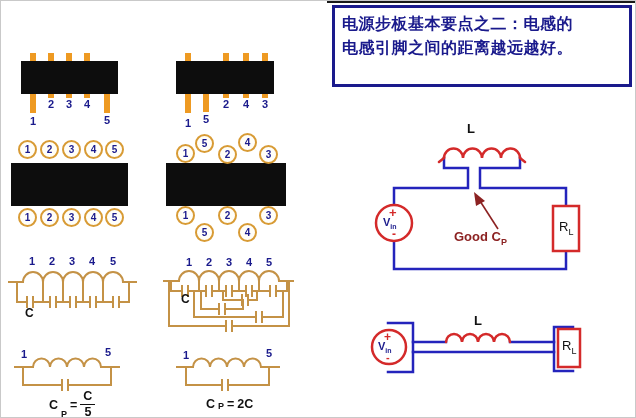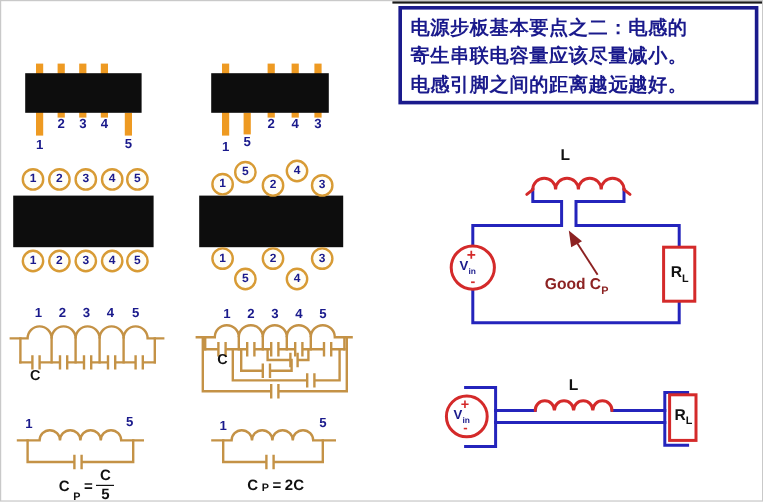--- a/index.html
+++ b/index.html
@@ -24,21 +24,21 @@
   .eq sub{ font-size:9px; align-self:flex-end; }
   .frac{ display:inline-flex; flex-direction:column; text-align:center; line-height:1.05; }
   .fnum{ border-bottom:1.5px solid #111; padding:0 3px 1px; }
   .fden{ padding-top:1px; }
   .caption{ position:absolute; width:160px; text-align:center; font-size:13px; font-weight:bold; color:#111; z-index:3; }
   .llabel{ position:absolute; width:16px; text-align:center; font-size:13px; font-weight:bold; color:#111; z-index:3; }
   .plus{ position:absolute; font-size:13px; font-weight:bold; color:#D42A2A; z-index:4; }
   .minus{ position:absolute; font-size:12px; font-weight:bold; color:#D42A2A; z-index:4; }
   .vinlbl{ position:absolute; font-size:11px; font-weight:bold; color:#1a1a8c; z-index:4; }
   .vinlbl sub{ font-size:7px; }
-  .rllbl{ position:absolute; font-size:13px; font-weight:bold; color:#111; z-index:4;text-align:right; }
+  .rllbl{ position:absolute; font-size:13px; font-weight:normal; color:#111; z-index:4;text-align:right; }
   .rllbl sub{ font-size:9px; }
   .largecp{ position:absolute; font-size:13px; font-weight:bold; color:#8C2222; z-index:3; }
   .largecp sub{ font-size:9px; }
   
   .titlebox{
     position:absolute; left:331px; top:4px; width:300px; height:82px;
     border:3px solid #1a1a8c; color:#1a1a8c; font-weight:bold; font-size:16px;
     padding:4px 7px; line-height:1.5; letter-spacing:0.5px; z-index:3;
   }
   .topstrip{ position:absolute; left:326px; top:0; width:310px; height:2px; background:#1a1a1a; z-index:4; }
@@ -111,21 +111,20 @@
       <path d="M445 341 A8 8 0 0 1 461 341 A8 8 0 0 1 477 341 A8 8 0 0 1 493 341 A8 8 0 0 1 509 341"></path>
     </g>
     <circle cx="388" cy="346" r="17" stroke="#D42A2A" stroke-width="2.5" fill="#ffffff"></circle>
     <rect x="557" y="328" width="22" height="38" stroke="#D42A2A" stroke-width="2.5" fill="#ffffff"></rect>
   </svg>
 
   <div class="topstrip"></div>
 
   <div class="titlebox">
     <div>电源步板基本要点之二：电感的</div>
-    <div>寄生串联电容量应该尽量减小。</div>
     <div>电感引脚之间的距离越远越好。</div>
   </div>
 
   <div class="pin" style="left:29px;top:52px;width:6px;height:60px"></div>
   <div class="pin" style="left:47px;top:52px;width:6px;height:45px"></div>
   <div class="pin" style="left:65px;top:52px;width:6px;height:45px"></div>
   <div class="pin" style="left:83px;top:52px;width:6px;height:45px"></div>
   <div class="pin" style="left:103px;top:93px;width:6px;height:19px"></div>
   <div class="body" style="left:20px;top:60px;width:97px;height:33px"></div>
   <div class="num" style="left:26px;top:114px">1</div>

